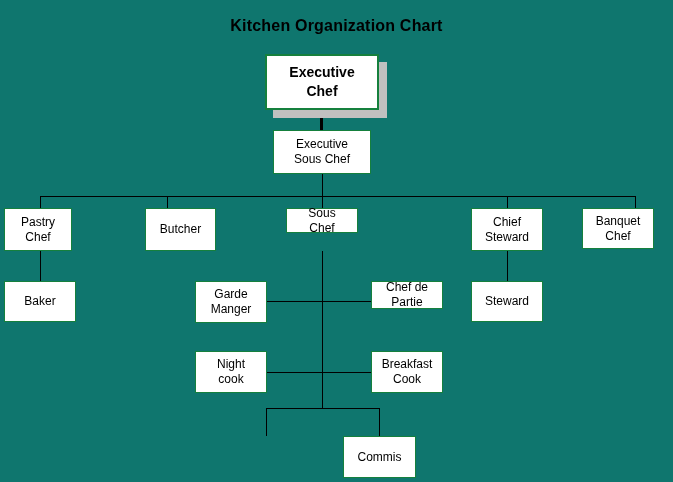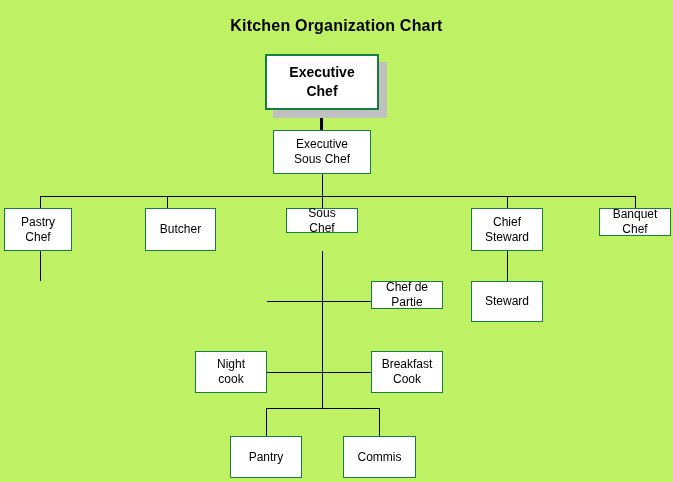--- a/index.html
+++ b/index.html
@@ -1,20 +1,20 @@
 <!DOCTYPE html>
 <html><head>
 <meta charset="utf-8">
 <style>
   html, body { margin: 0; padding: 0; background: #ffffff; }
   .canvas {
     position: relative;
     width: 673px;
     height: 482px;
-    background: #bef264;
+    background: #0f766e;
     font-family: "Liberation Sans", sans-serif;
     color: #000000;
     overflow: hidden;
   }
   .chart-title {
     position: absolute;
     top: 17px;
     left: 0;
     width: 100%;
     text-align: center;
@@ -78,28 +78,30 @@
   <div class="node" style="left:273px;top:130px;width:98px;height:44px">Executive
 Sous Chef</div>
 
   <div class="node" style="left:4px;top:208px;width:68px;height:43px">Pastry
 Chef</div>
   <div class="node" style="left:145px;top:208px;width:71px;height:43px">Butcher</div>
   <div class="node" style="left:286px;top:208px;width:72px;height:25px">Sous
 Chef</div>
   <div class="node" style="left:471px;top:208px;width:72px;height:43px">Chief
 Steward</div>
-  <div class="node" style="left:599px;top:208px;width:72px;height:28px">Banquet
+  <div class="node" style="left:582px;top:208px;width:72px;height:41px">Banquet
 Chef</div>
 
+  <div class="node" style="left:4px;top:281px;width:72px;height:41px">Baker</div>
   <div class="node" style="left:471px;top:281px;width:72px;height:41px">Steward</div>
 
+  <div class="node" style="left:195px;top:281px;width:72px;height:42px">Garde
+Manger</div>
   <div class="node" style="left:371px;top:281px;width:72px;height:28px">Chef de
 Partie</div>
   <div class="node" style="left:195px;top:351px;width:72px;height:42px">Night
 cook</div>
   <div class="node" style="left:371px;top:351px;width:72px;height:42px">Breakfast
 Cook</div>
 
-  <div class="node" style="left:230px;top:436px;width:72px;height:42px">Pantry</div>
   <div class="node" style="left:343px;top:436px;width:73px;height:42px">Commis</div>
 
 </div>
 
 </body></html>

